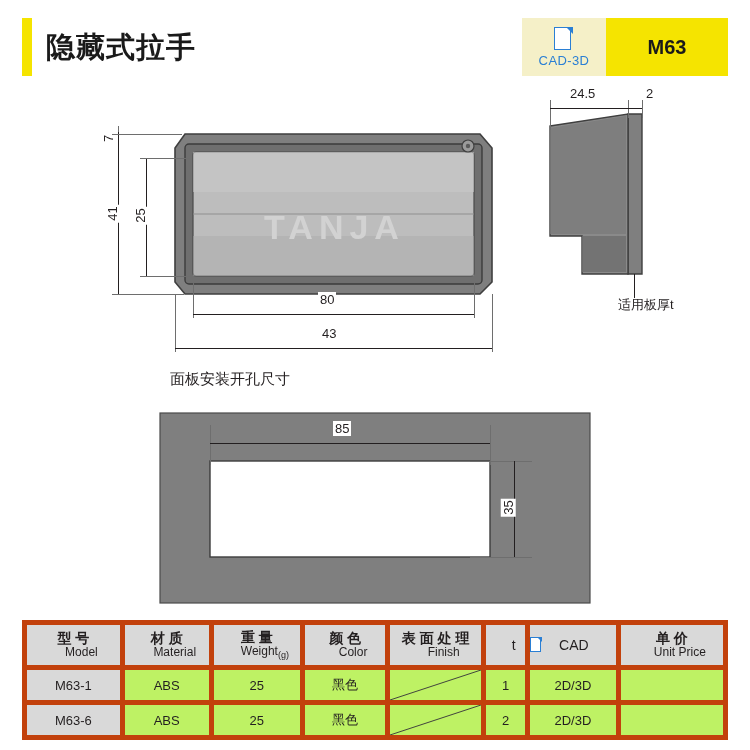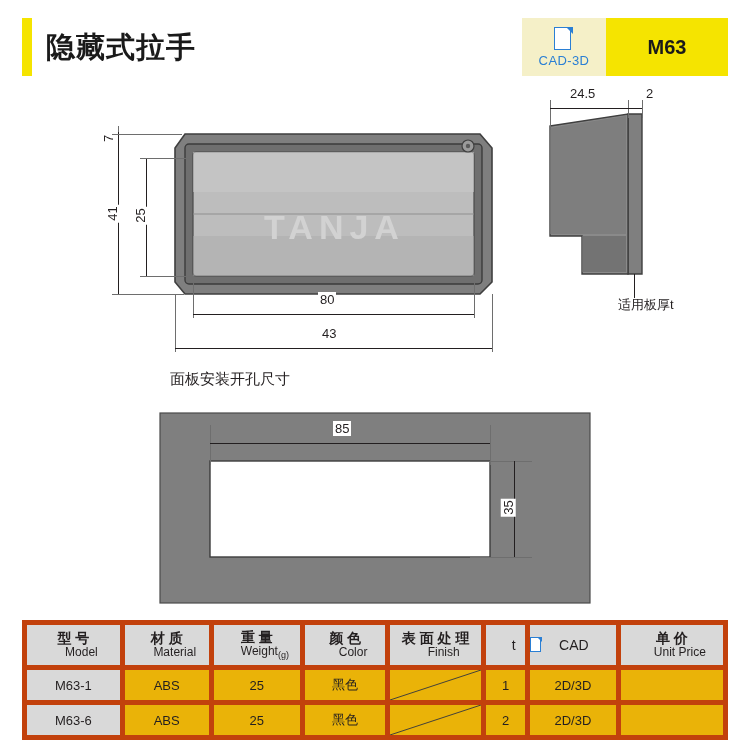--- a/index.html
+++ b/index.html
@@ -166,21 +166,21 @@
     font-size: 12px;
     color: #231f20;
     margin-left: 16px;
   }
   .spec-table thead th .sub {
     font-size: 9px;
     vertical-align: sub;
   }
   .spec-table tbody td {
     height: 30px;
-    background: #eab308;
+    background: #bef264;
   }
   .spec-table tbody td.model-cell {
     background: #d9d9d9;
   }
   .cad-head-inner {
     display: flex;
     align-items: center;
     justify-content: flex-start;
   }
   .cad-head-inner .mini-doc {

